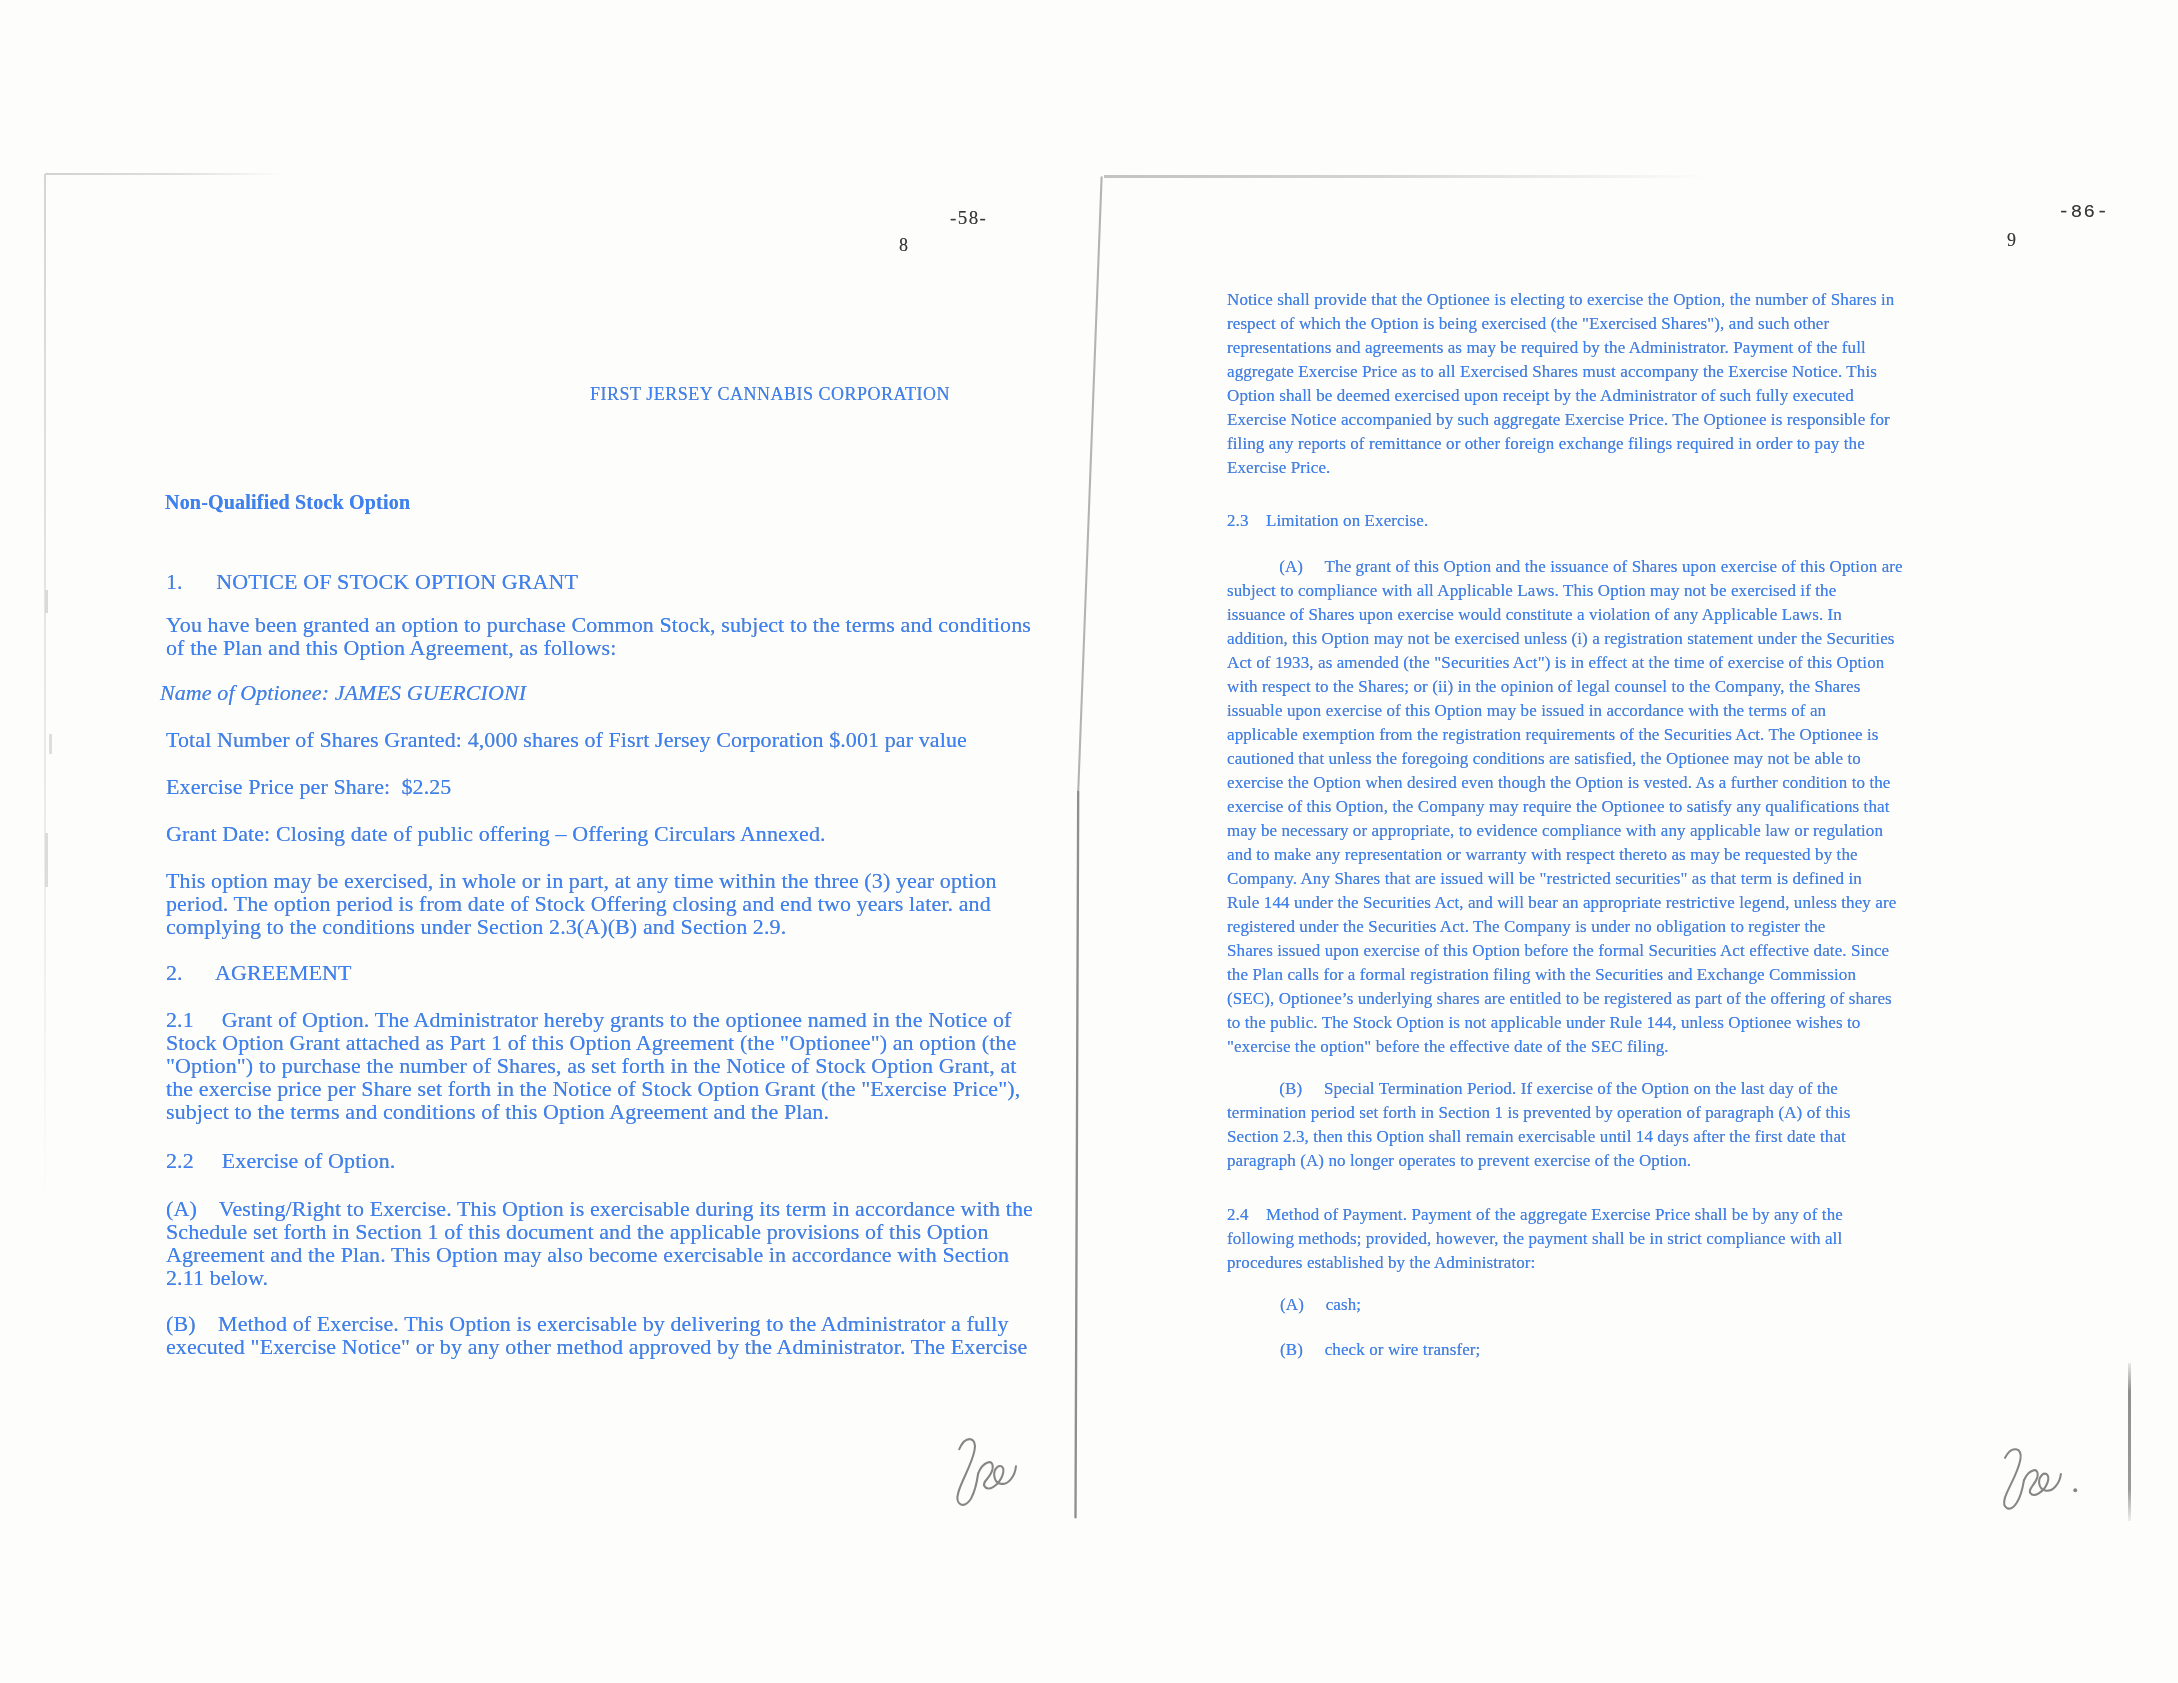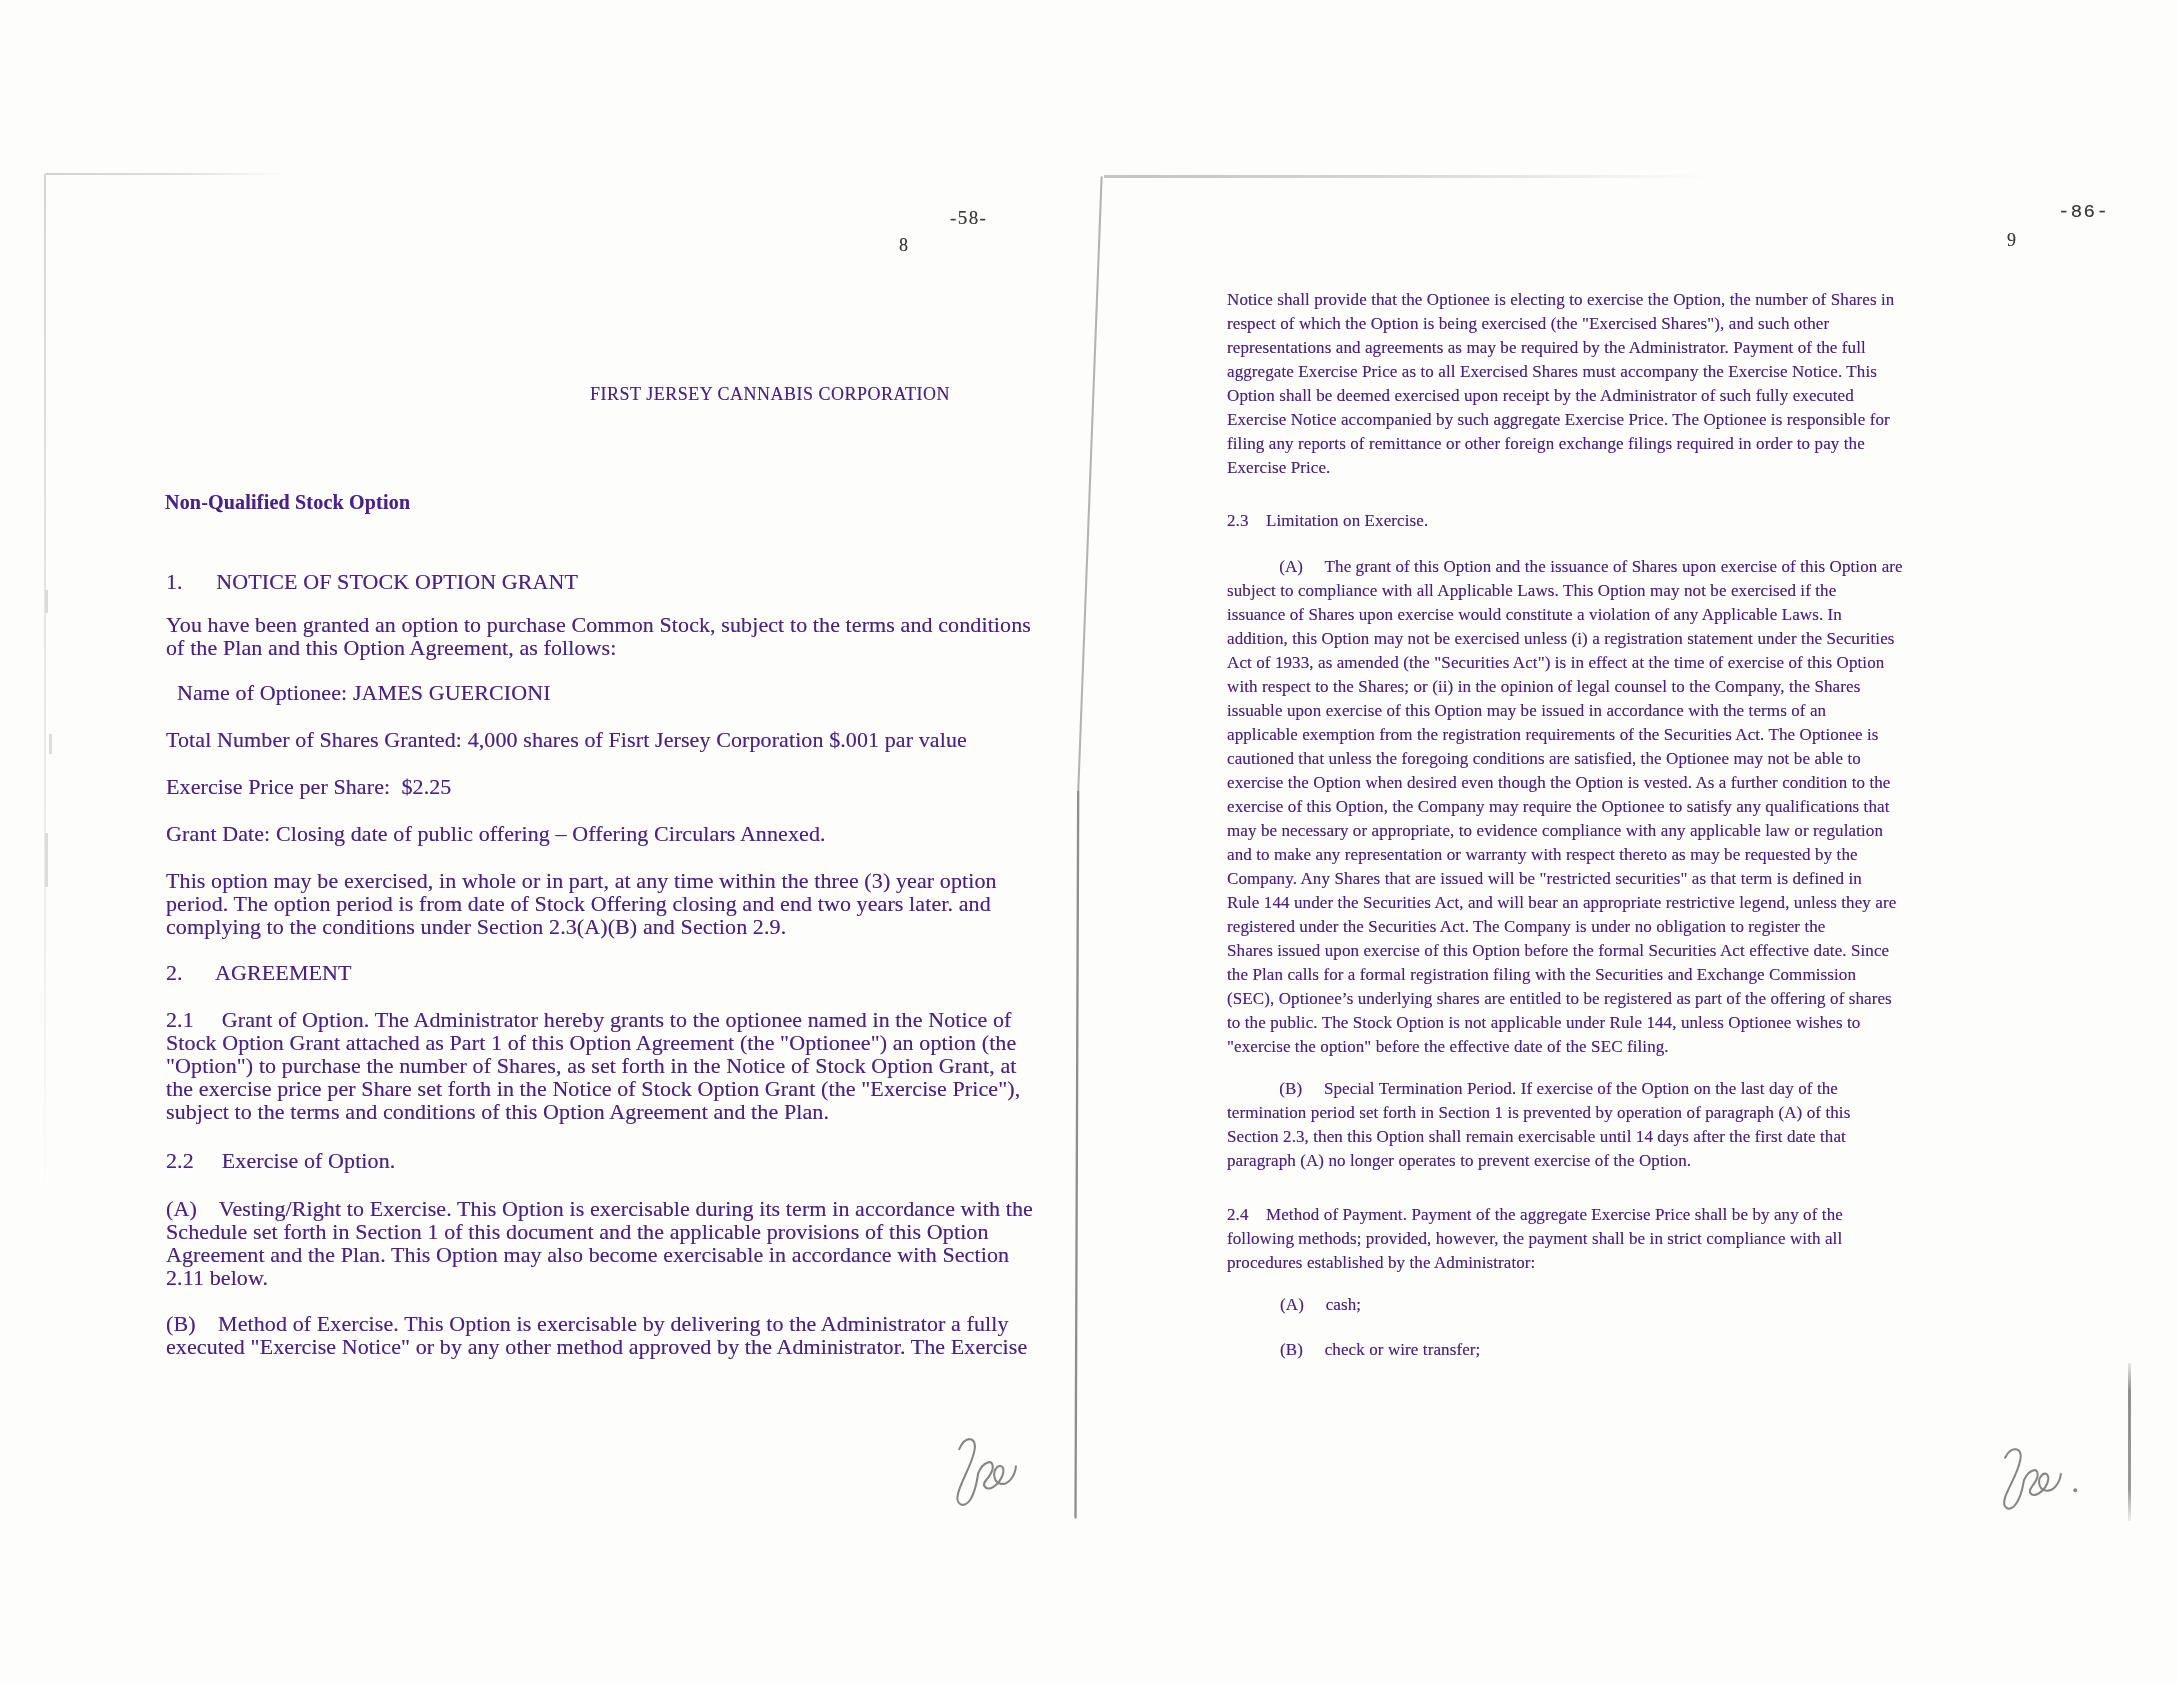--- a/index.html
+++ b/index.html
@@ -2,21 +2,21 @@
 <html style="font-size:14.4px"><head>
 <meta charset="utf-8">
 <style>
   html,body{margin:0;padding:0;}
   body{
     width:2178px;height:1683px;position:relative;overflow:hidden;
     background:#fdfdfc;
     font-family:"Liberation Serif", serif;
   }
   .blk{
-    position:absolute;white-space:pre;color:#4c1d95;
+    position:absolute;white-space:pre;color:#3b82f6;
     text-shadow:0 0 0.5px rgba(60,58,55,.55);
   }
   .l-body{font-size:22px;line-height:23px;letter-spacing:0.1px;}
   .r-body{font-size:17px;line-height:24px;letter-spacing:0.1px;}
   .doc-h{font-size:20px;font-weight:bold;letter-spacing:0.2px;}
   .comp-title{font-size:18px;font-weight:normal;letter-spacing:0.5px;}
   .marker{font-size:19px;letter-spacing:1.4px;color:#3a3938;}
   .pagenum{font-size:18px;color:#3a3938;}
   .scanline{position:absolute;pointer-events:none;}
   .sig{position:absolute;}
@@ -38,21 +38,21 @@
 </svg>
 
 <div>
   <div class="blk marker" style="left:950px;top:207px;">-58-</div>
   <div class="blk pagenum" style="left:899px;top:235px;">8</div>
   <div class="blk comp-title" style="left:590px;top:384px;">FIRST JERSEY CANNABIS CORPORATION</div>
   <div class="blk doc-h" style="left:165px;top:491px;">Non-Qualified Stock Option</div>
 
   <div class="blk l-body" style="left:166px;top:570px;">1.      NOTICE OF STOCK OPTION GRANT</div>
   <div class="blk l-body" style="left:166px;top:613px;">You have been granted an option to purchase Common Stock, subject to the terms and conditions<br>of the Plan and this Option Agreement, as follows:</div>
-  <div class="blk l-body" style="left:177px;top:681px;">Name of Optionee: JAMES GUERCIONI</div>
+  <div class="blk l-body" style="left:160px;top:681px;font-style:italic;">Name of Optionee: JAMES GUERCIONI</div>
   <div class="blk l-body" style="left:166px;top:728px;">Total Number of Shares Granted: 4,000 shares of Fisrt Jersey Corporation $.001 par value</div>
   <div class="blk l-body" style="left:166px;top:775px;">Exercise Price per Share:  $2.25</div>
   <div class="blk l-body" style="left:166px;top:822px;">Grant Date: Closing date of public offering – Offering Circulars Annexed.</div>
   <div class="blk l-body" style="left:166px;top:869px;">This option may be exercised, in whole or in part, at any time within the three (3) year option<br>period. The option period is from date of Stock Offering closing and end two years later. and<br>complying to the conditions under Section 2.3(A)(B) and Section 2.9.</div>
   <div class="blk l-body" style="left:166px;top:961px;">2.      AGREEMENT</div>
   <div class="blk l-body" style="left:166px;top:1008px;">2.1     Grant of Option. The Administrator hereby grants to the optionee named in the Notice of<br>Stock Option Grant attached as Part 1 of this Option Agreement (the "Optionee") an option (the<br>"Option") to purchase the number of Shares, as set forth in the Notice of Stock Option Grant, at<br>the exercise price per Share set forth in the Notice of Stock Option Grant (the "Exercise Price"),<br>subject to the terms and conditions of this Option Agreement and the Plan.</div>
   <div class="blk l-body" style="left:166px;top:1149px;">2.2     Exercise of Option.</div>
   <div class="blk l-body" style="left:166px;top:1197px;">(A)    Vesting/Right to Exercise. This Option is exercisable during its term in accordance with the<br>Schedule set forth in Section 1 of this document and the applicable provisions of this Option<br>Agreement and the Plan. This Option may also become exercisable in accordance with Section<br>2.11 below.</div>
   <div class="blk l-body" style="left:166px;top:1312px;">(B)    Method of Exercise. This Option is exercisable by delivering to the Administrator a fully<br>executed "Exercise Notice" or by any other method approved by the Administrator. The Exercise</div>
 

